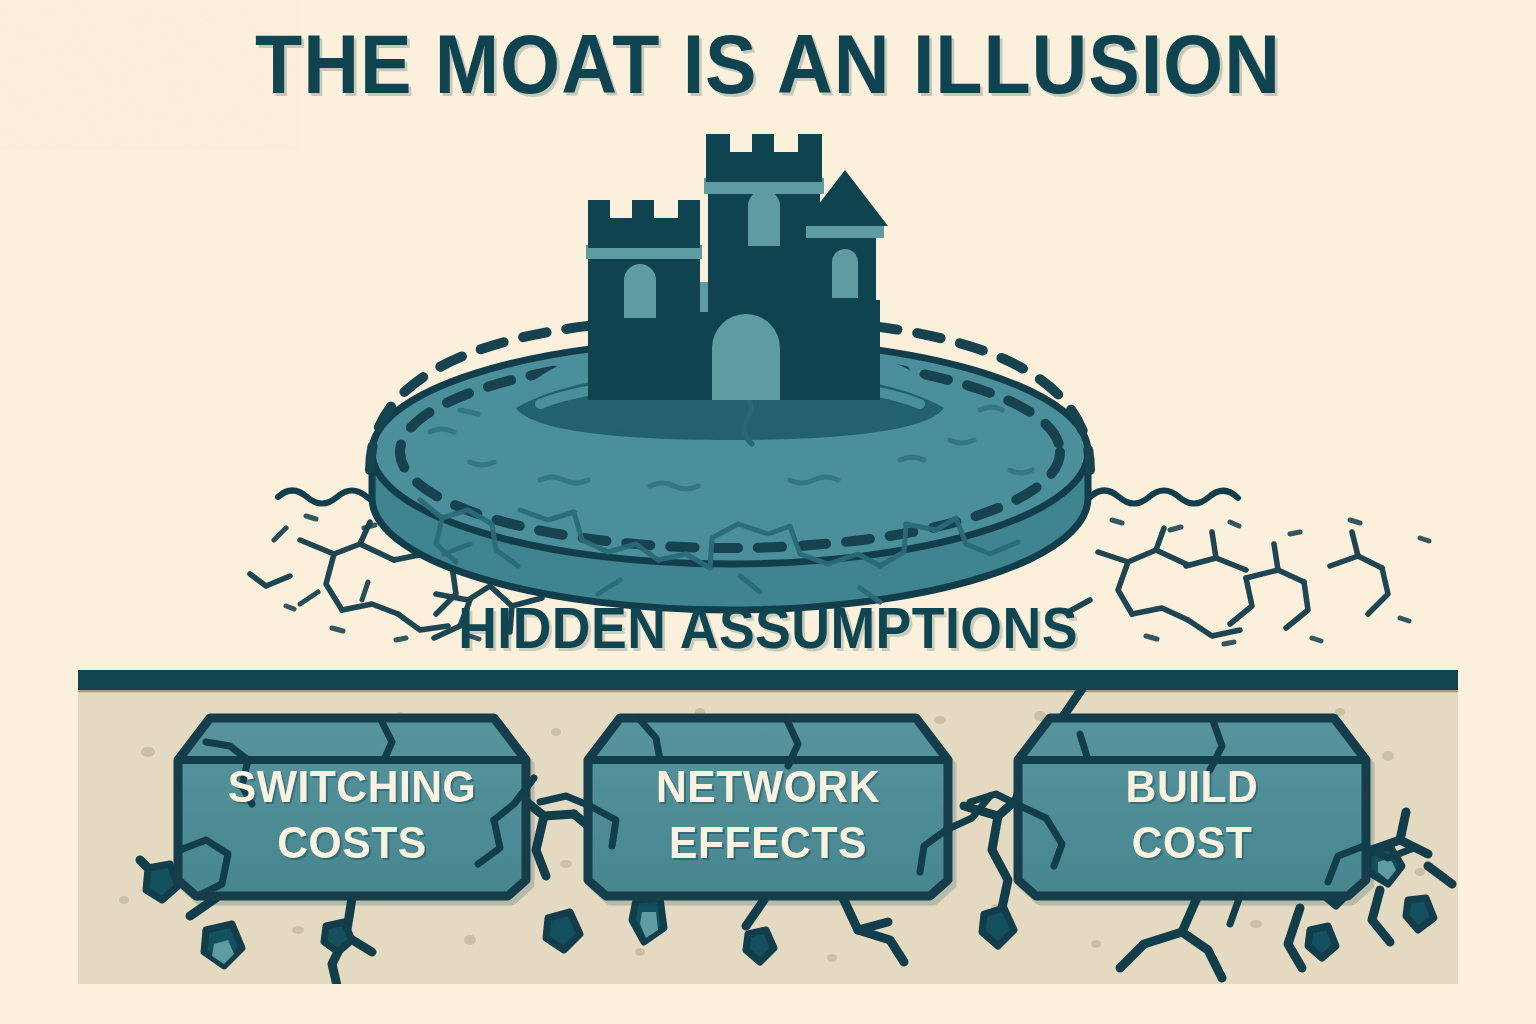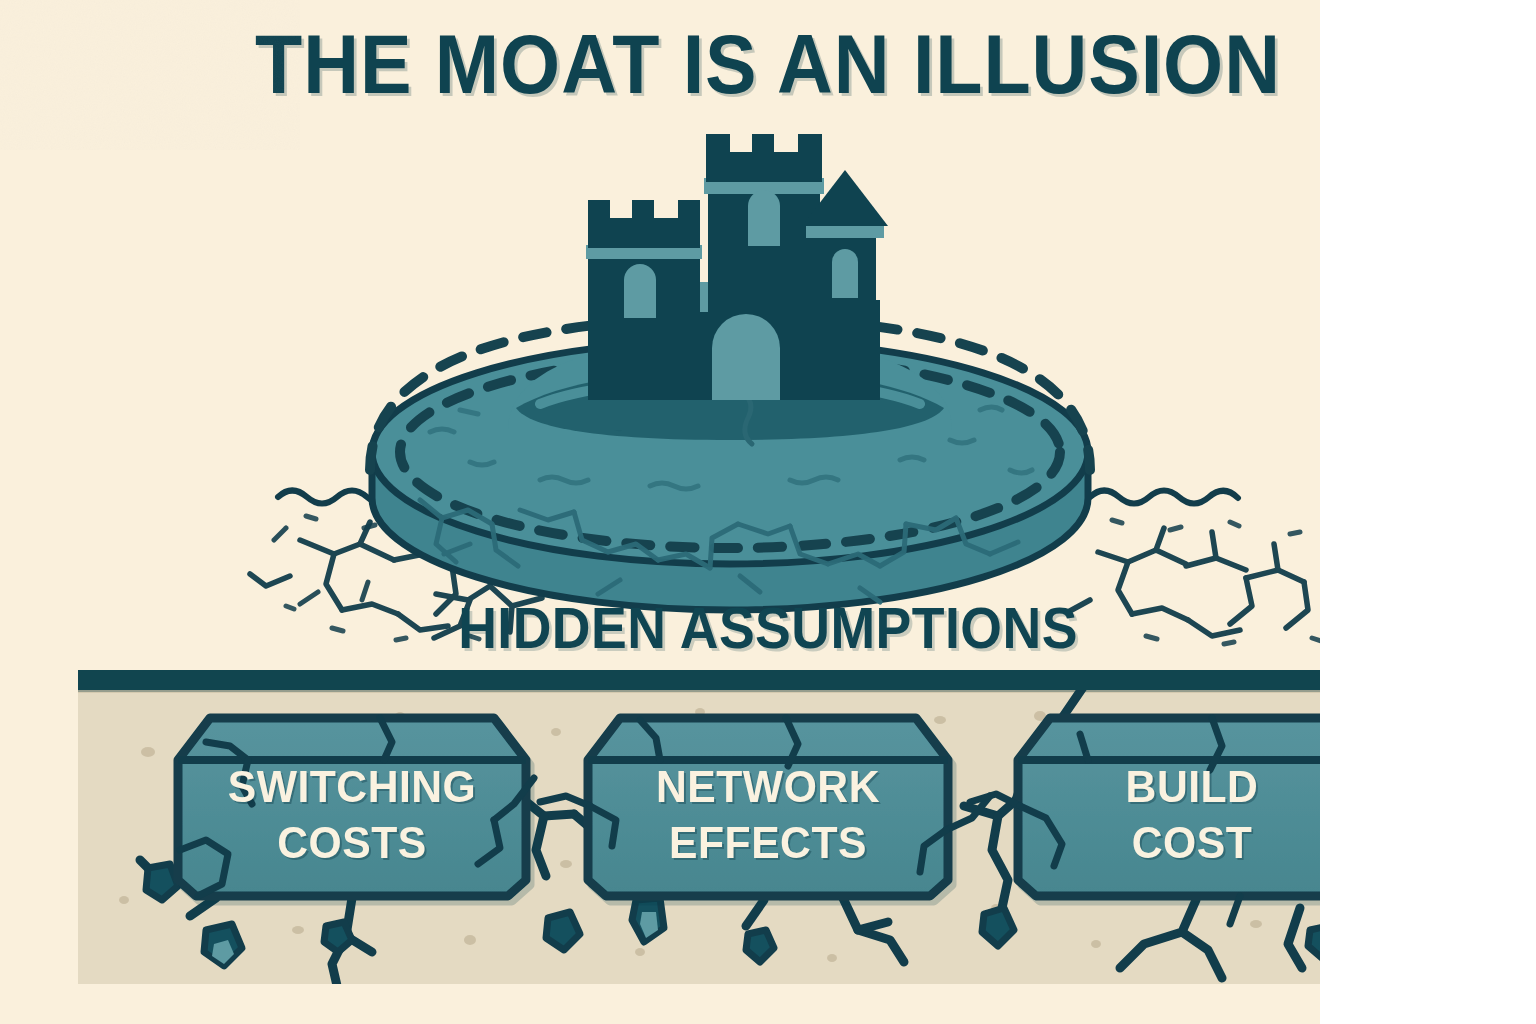--- a/index.html
+++ b/index.html
@@ -2,21 +2,21 @@
 <html><head>
 <meta charset="utf-8">
 <style>
   html, body {
     margin: 0;
     padding: 0;
     background: #ffffff;
   }
   #stage {
     position: relative;
-    width: 1320px;
+    width: 1536px;
     height: 1024px;
     background: #faf0dc;
     overflow: hidden;
     font-family: "Liberation Sans", sans-serif;
   }
 
   
   #grain {
     position: absolute;
     inset: 0;

